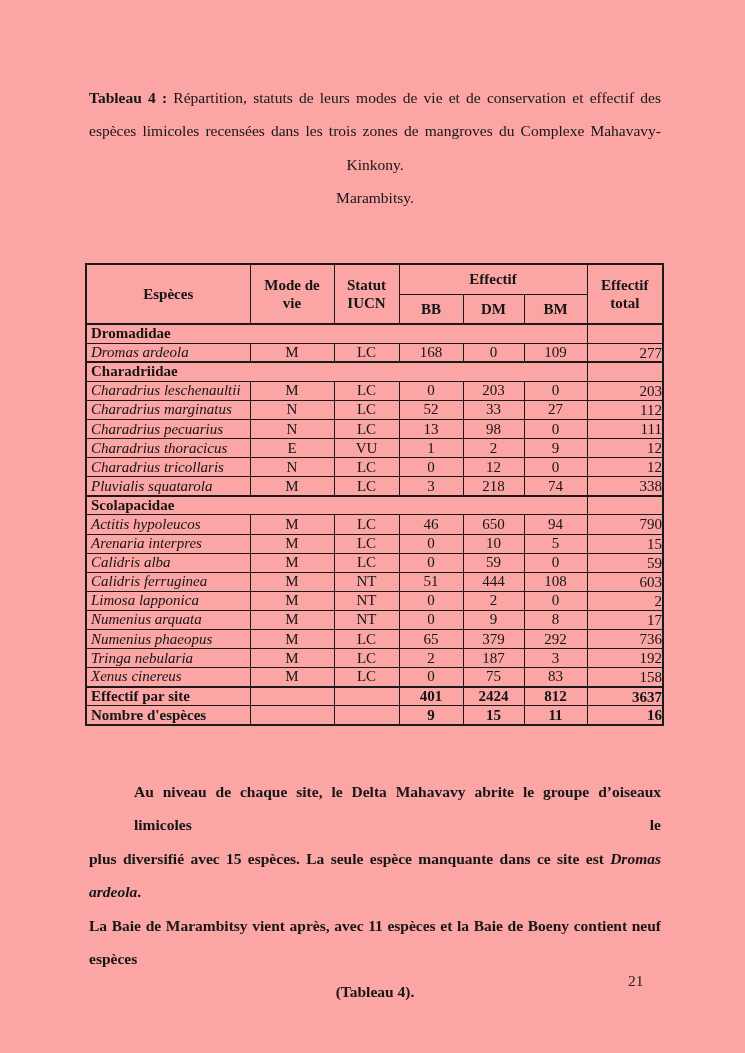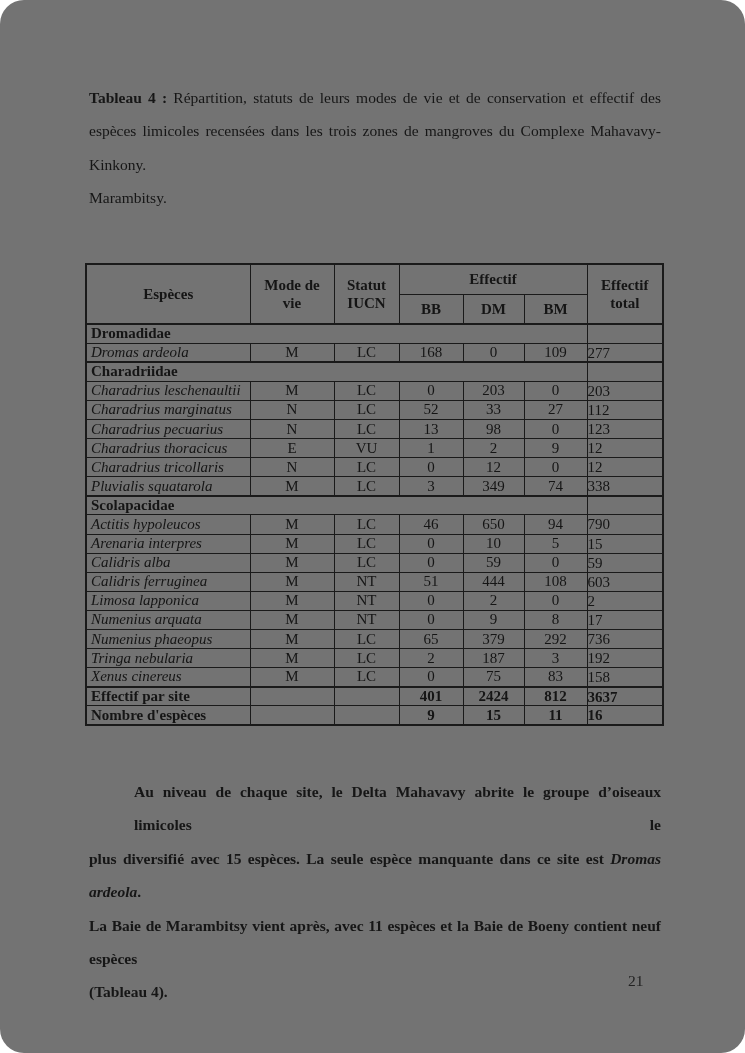--- a/index.html
+++ b/index.html
@@ -1,36 +1,35 @@
 <!DOCTYPE html>
 <html><head>
 <meta charset="utf-8">
 <style>
   * { margin: 0; padding: 0; box-sizing: border-box; }
   html, body { background: #ffffff; }
   .page {
     position: relative;
     width: 745px;
     height: 1053px;
-    background: #737373;
+    background: #fca5a5;
     font-family: "Liberation Serif", "DejaVu Serif", serif;
     color: #141414;
     overflow: hidden;
-    border-radius: 24px;
   }
   .textblock {
     position: absolute;
     left: 89px;
     width: 572px;
     font-size: 15.5px;
     line-height: 33.4px;
     color: #161616;
   }
   .jl { text-align: justify; text-align-last: justify; }
-  .jl-end { text-align: left; }
+  .jl-end { text-align: center; }
   .indent { padding-left: 45px; }
   .b { font-weight: bold; }
   .i { font-style: italic; }
 
   
   .tblwrap { position: absolute; left: 85px; top: 263px; }
   table {
     border-collapse: collapse;
     table-layout: fixed;
     width: 577px;
@@ -42,21 +41,21 @@
     vertical-align: middle;
     overflow: hidden;
     white-space: nowrap;
   }
   table { border: 2px solid #1a1a1a; }
   thead th { height: 30px; font-weight: bold; text-align: center; line-height: 18px; }
   tbody td { height: 19.1px; }
   td.name   { text-align: left; padding-left: 4px; font-style: italic; }
   td.sec    { text-align: left; padding-left: 4px; font-weight: bold; font-style: normal; margin-top: 40px; }
   td.num    { text-align: center; }
-  td.tot    { text-align: left; vertical-align: top; line-height: 16px; padding-top: 1px; }
+  td.tot    { text-align: right; vertical-align: top; line-height: 16px; padding-top: 1px; }
   tr.section td { border-top: 2.6px solid #1a1a1a; }
   tr.footer td { font-weight: bold; }
   tr.footer-first td { border-top: 2.4px solid #1a1a1a; }
 
   .pagenum {
     position: absolute;
     left: 628px;
     top: 972px;
     font-size: 15.5px;
     color: #222;
@@ -135,21 +134,21 @@
             <td class="num">27</td>
             <td class="tot">112</td>
           </tr>
           <tr>
             <td class="name">Charadrius pecuarius</td>
             <td class="num">N</td>
             <td class="num">LC</td>
             <td class="num">13</td>
             <td class="num">98</td>
             <td class="num">0</td>
-            <td class="tot">123</td>
+            <td class="tot">111</td>
           </tr>
           <tr>
             <td class="name">Charadrius thoracicus</td>
             <td class="num">E</td>
             <td class="num">VU</td>
             <td class="num">1</td>
             <td class="num">2</td>
             <td class="num">9</td>
             <td class="tot">12</td>
           </tr>
@@ -160,21 +159,21 @@
             <td class="num">0</td>
             <td class="num">12</td>
             <td class="num">0</td>
             <td class="tot">12</td>
           </tr>
           <tr>
             <td class="name">Pluvialis squatarola</td>
             <td class="num">M</td>
             <td class="num">LC</td>
             <td class="num">3</td>
-            <td class="num">349</td>
+            <td class="num">218</td>
             <td class="num">74</td>
             <td class="tot">338</td>
           </tr>
           <tr class="section">
             <td class="sec" colspan="6">Scolapacidae</td>
             <td class="tot"></td>
           </tr>
           <tr>
             <td class="name">Actitis hypoleucos</td>
             <td class="num">M</td>

